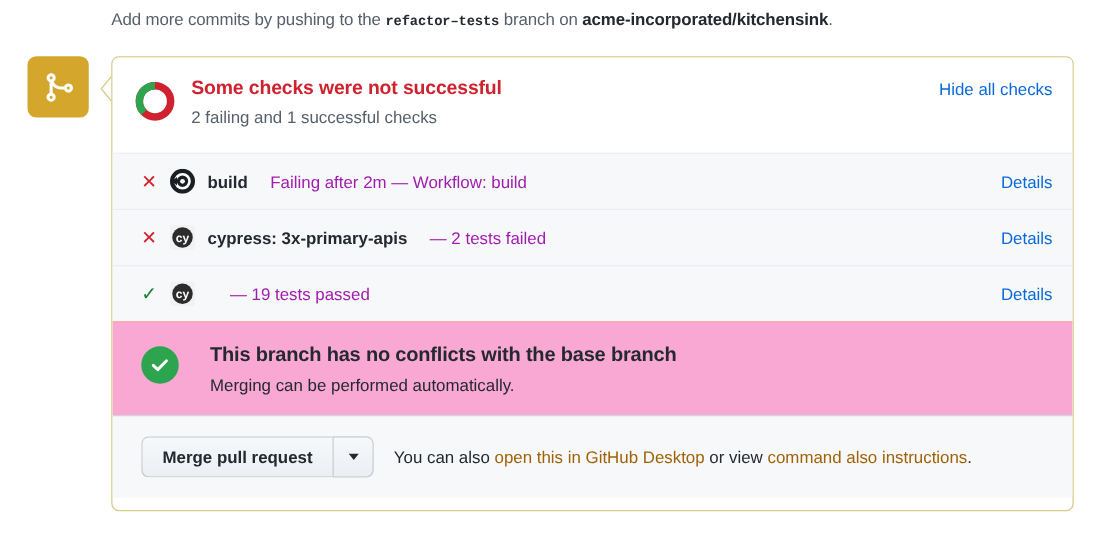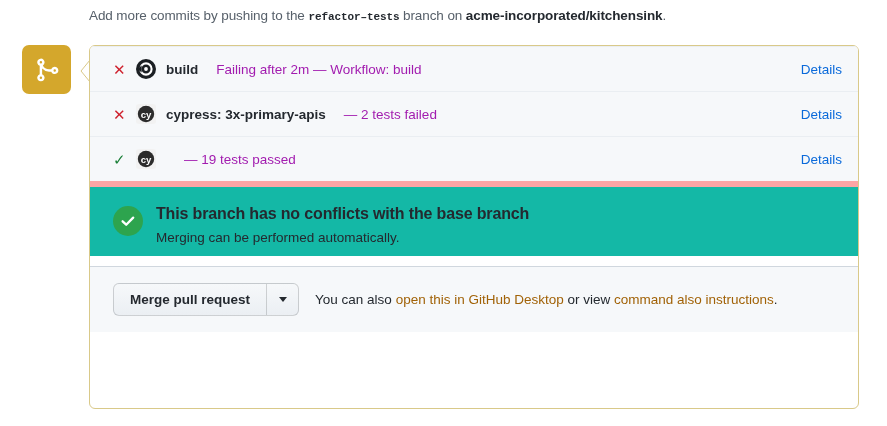--- a/index.html
+++ b/index.html
@@ -139,23 +139,24 @@
     cursor: pointer;
     text-decoration: none;
     white-space: nowrap;
   }
 
   
   .conflicts {
     display: flex;
     align-items: flex-start;
     padding: 17px 16px 17px 16px;
-    background: #14b8a6;
-    border-top: 6px solid #fca5a5;
+    background: #f9a8d4;
+    border-top: 1px solid #fca5a5;
     height: 75px;
+    gap: 12px;
   }
   .conflict-icon {
     flex: 0 0 auto;
     width: 30px; height: 30px;
     border-radius: 50%;
     background: #2da44e;
     display: flex; align-items: center; justify-content: center;
     margin: 2px 13px 0 7px;
   }
   .conflict-title {
@@ -173,21 +174,20 @@
   }
 
   
   .merge-footer {
     display: flex;
     align-items: center;
     padding: 0 16px;
     height: 66px;
     background: #f6f8fa;
     border-top: 1px solid #d0d7de;
-    margin-top: 10px;
   }
   .btn-group {
     display: flex;
     margin-left: 7px;
   }
   .btn-merge {
     font-family: "Liberation Sans", sans-serif;
     font-size: 13.5px;
     font-weight: 700;
     color: #24292f;
@@ -250,20 +250,33 @@
   <div class="notch">
     <svg width="11" height="22" viewBox="0 0 11 22">
       <path d="M10,0 L1,11 L10,22" fill="#ffffff" stroke="none"></path>
       <path d="M10,0 L1,11 L10,22" fill="none" stroke="#d9c989" stroke-width="1"></path>
       <rect x="9" y="0" width="2" height="22" fill="#ffffff"></rect>
     </svg>
   </div>
 
   <div class="card">
 
+    <div class="card-header">
+      <div class="donut">
+        <svg width="34" height="34" viewBox="0 0 34 34">
+          <circle cx="17" cy="17" r="12.5" fill="none" stroke="#cf222e" stroke-width="6"></circle>
+          <path d="M 17 4.5 A 12.5 12.5 0 0 0 8.16 25.84" fill="none" stroke="#2da44e" stroke-width="6"></path>
+        </svg>
+      </div>
+      <div class="header-text">
+        <div class="header-title">Some checks were not successful</div>
+        <div class="header-sub">2 failing and 1 successful checks</div>
+      </div>
+      <a class="hide-all">Hide all checks</a>
+    </div>
 
     <div class="checks">
 
       <div class="check-row">
         <span class="status-mark fail">✕</span>
         <span class="check-avatar">
           <svg width="20" height="20" viewBox="0 0 20 20">
             <circle cx="10" cy="10" r="10" fill="#1b1f23"></circle>
             <circle cx="10" cy="10" r="5.6" fill="none" stroke="#ffffff" stroke-width="2.1"></circle>
             <circle cx="10" cy="10" r="1.9" fill="#ffffff"></circle>

